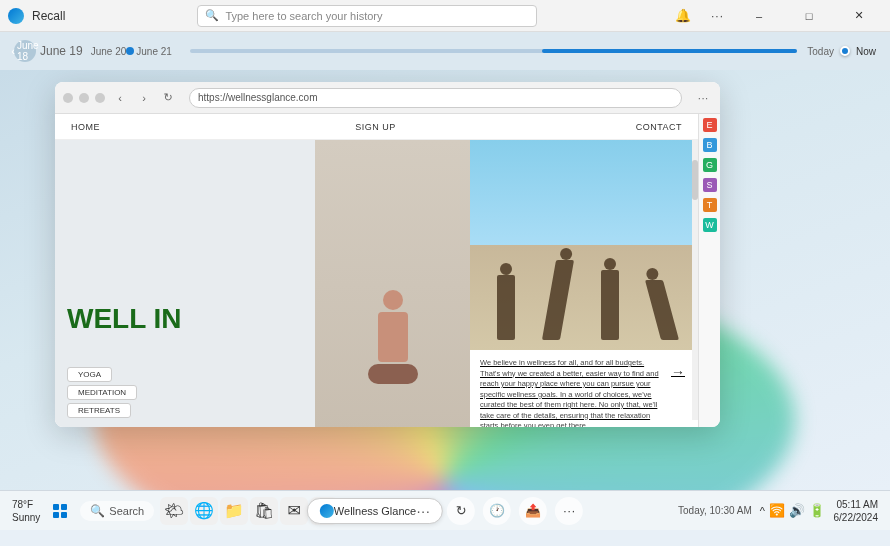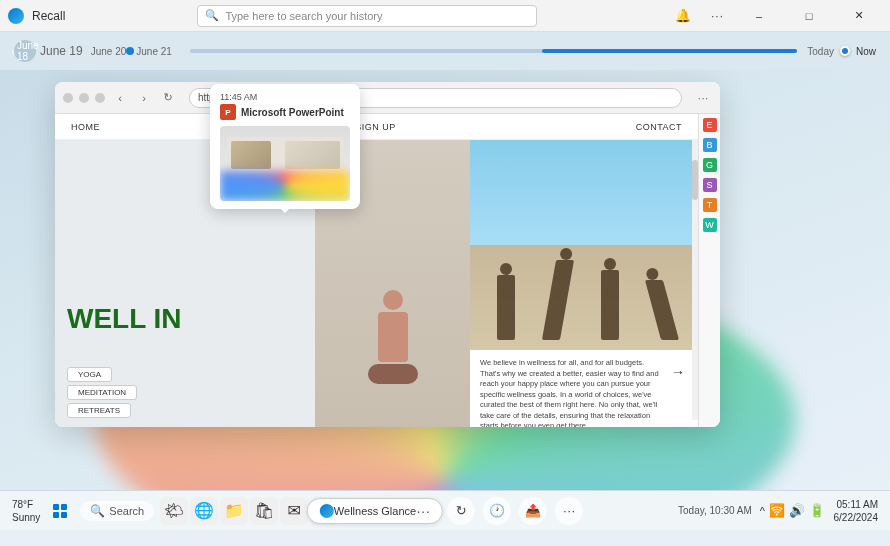--- a/index.html
+++ b/index.html
@@ -294,20 +294,21 @@
       padding: 0 10px;
     }
 
     #hero-right-bottom {
       height: 80px;
       background: white;
       padding: 8px 10px;
       display: flex;
       align-items: flex-start;
       gap: 8px;
+      text-decoration: underline;
     }
     #hero-text {
       flex: 1;
       font-size: 7.5px;
       color: #444;
       line-height: 1.4;
     }
     #hero-arrow {
       width: 20px;
       height: 20px;
@@ -635,37 +636,20 @@
       <div class="browser-dot"></div>
       <div class="nav-btn">‹</div>
       <div class="nav-btn">›</div>
       <div class="nav-btn">↻</div>
       <div id="browser-url-bar">
         <span>https://wellnessglance.com</span>
       </div>
       <div class="nav-btn">···</div>
     </div>
 
-    <div id="tooltip-popup">
-      <div id="tooltip-time">11:45 AM</div>
-      <div id="tooltip-app">
-        <div id="ppt-icon">P</div>
-        <span>Microsoft PowerPoint</span>
-      </div>
-      <div id="tooltip-preview">
-        <div id="tooltip-preview-slide">
-
-          <div style="width:90%;height:70%;background:#e8e4dc;border-radius:2px;position:relative;overflow:hidden;">
-            <div style="position:absolute;top:4px;left:4px;width:40px;height:28px;background:linear-gradient(135deg,#c8b898,#a89878);border-radius:2px;"></div>
-            <div style="position:absolute;top:4px;right:4px;width:55px;height:28px;background:linear-gradient(135deg,#e0d8c8,#c8c0b0);border-radius:2px;"></div>
-          </div>
-          <div class="preview-color-bar"></div>
-        </div>
-      </div>
-    </div>
 
     <div id="website-content">
 
       <div id="site-nav">
         <span class="site-nav-item">HOME</span>
         <div style="flex:1;"></div>
         <span class="site-nav-item">SIGN UP</span>
         <div style="flex:1;max-width:160px;"></div>
         <span class="site-nav-item">CONTACT</span>
       </div>

